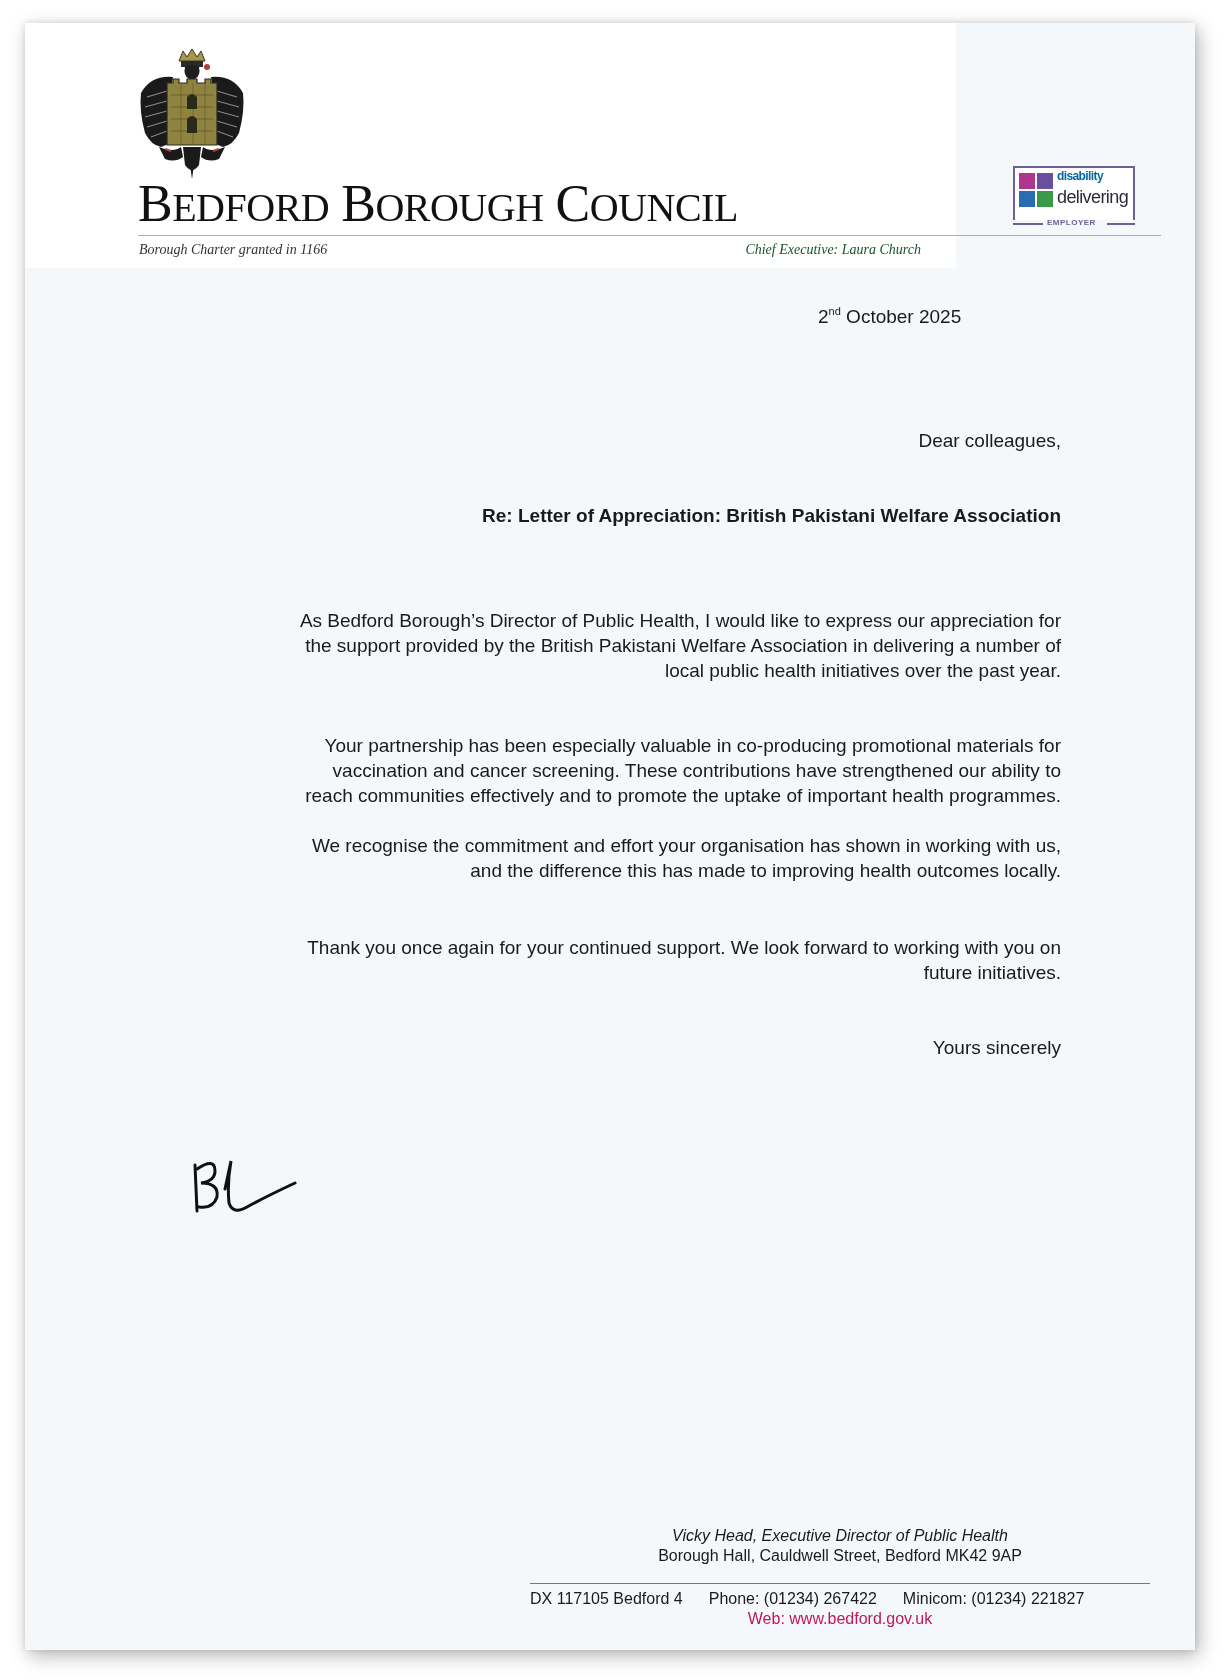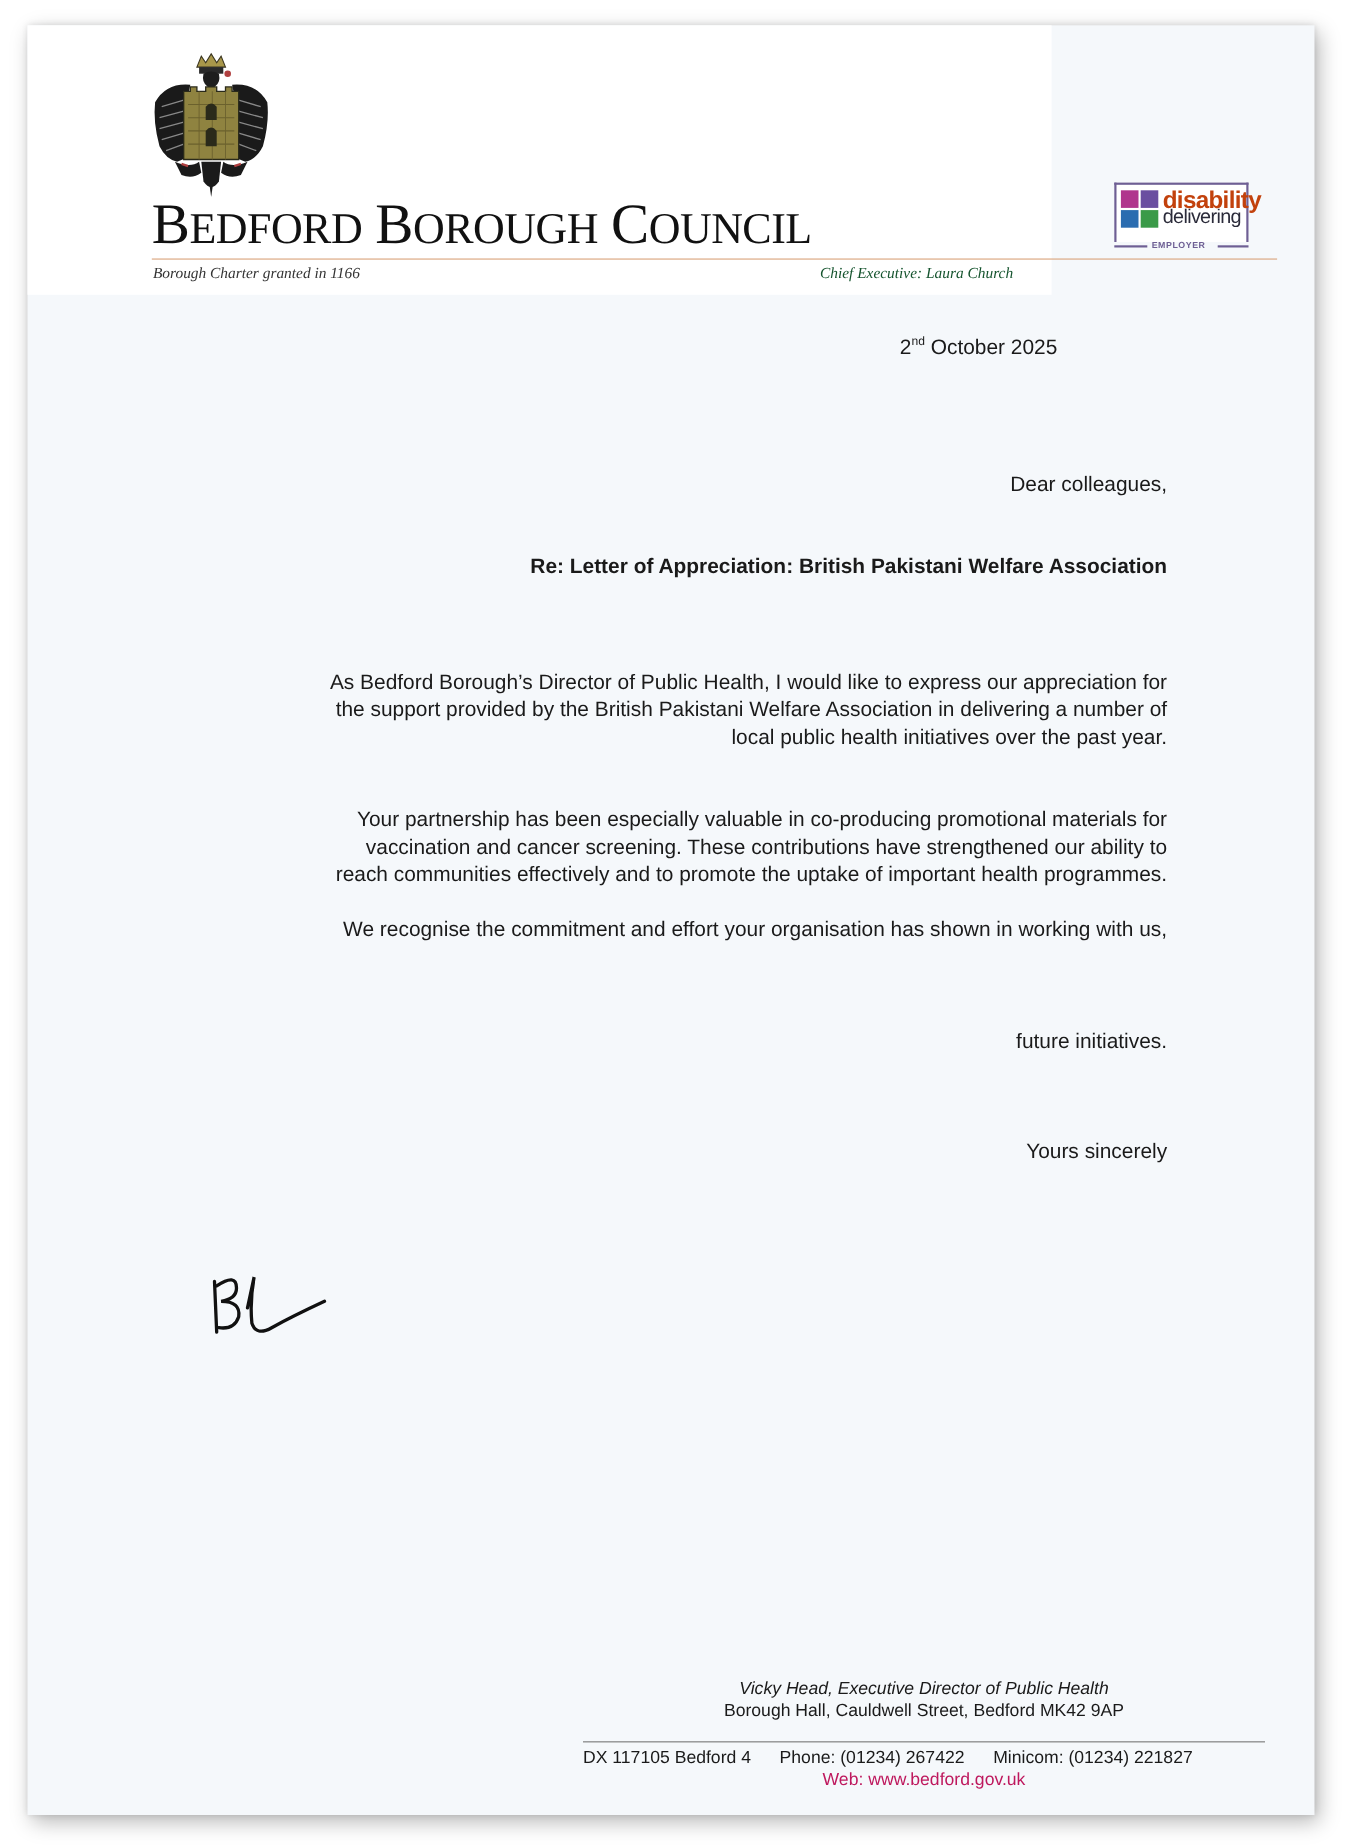--- a/index.html
+++ b/index.html
@@ -97,22 +97,22 @@
       position: absolute;
       width: 16px; height: 16px;
     }
     .dc-logo .sq1 { left: 0; top: 0; background: #b0358d; }
     .dc-logo .sq2 { left: 18px; top: 0; background: #6a4ea0; }
     .dc-logo .sq3 { left: 0; top: 18px; background: #2a6cb0; }
     .dc-logo .sq4 { left: 18px; top: 18px; background: #3a9a48; }
     .dc-logo .w1 {
       position: absolute;
       left: 42px; top: 1px;
-      font-size: 22px; font-weight: bold;
-      color: #c2410c;
+      font-size: 12px; font-weight: bold;
+      color: #0369a1;
       letter-spacing: -0.6px;
     }
     .dc-logo .w2 {
       position: absolute;
       left: 42px; top: 19px;
       font-size: 18px;
       color: #2b2b3a;
       letter-spacing: -0.6px;
     }
     .dc-logo .bottom {
@@ -283,22 +283,24 @@
     <div>the support provided by the British Pakistani Welfare Association in delivering a number of</div>
     <div>local public health initiatives over the past year.</div>
   </div>
   <div class="body-text para2">
     <div>Your partnership has been especially valuable in co-producing promotional materials for</div>
     <div>vaccination and cancer screening. These contributions have strengthened our ability to</div>
     <div>reach communities effectively and to promote the uptake of important health programmes.</div>
   </div>
   <div class="body-text para3">
     <div>We recognise the commitment and effort your organisation has shown in working with us,</div>
+    <div>and the difference this has made to improving health outcomes locally.</div>
   </div>
   <div class="body-text para4">
+    <div>Thank you once again for your continued support. We look forward to working with you on</div>
     <div>future initiatives.</div>
   </div>
 
   <div class="body-text closing">Yours sincerely</div>
 
   <svg class="signature" viewBox="0 0 130 70">
     <path d="M12 58 L10 12" stroke="#111" stroke-width="3" fill="none" stroke-linecap="round"></path>
     <path d="M12 16 Q30 4 30 18 Q30 28 16 30 Q34 30 32 44 Q28 56 14 54" stroke="#111" stroke-width="3" fill="none" stroke-linecap="round"></path>
     <path d="M40 36 L46 8 Q42 30 44 50 Q48 62 62 54 Q80 44 110 30" stroke="#111" stroke-width="3" fill="none" stroke-linecap="round"></path>
   </svg>

